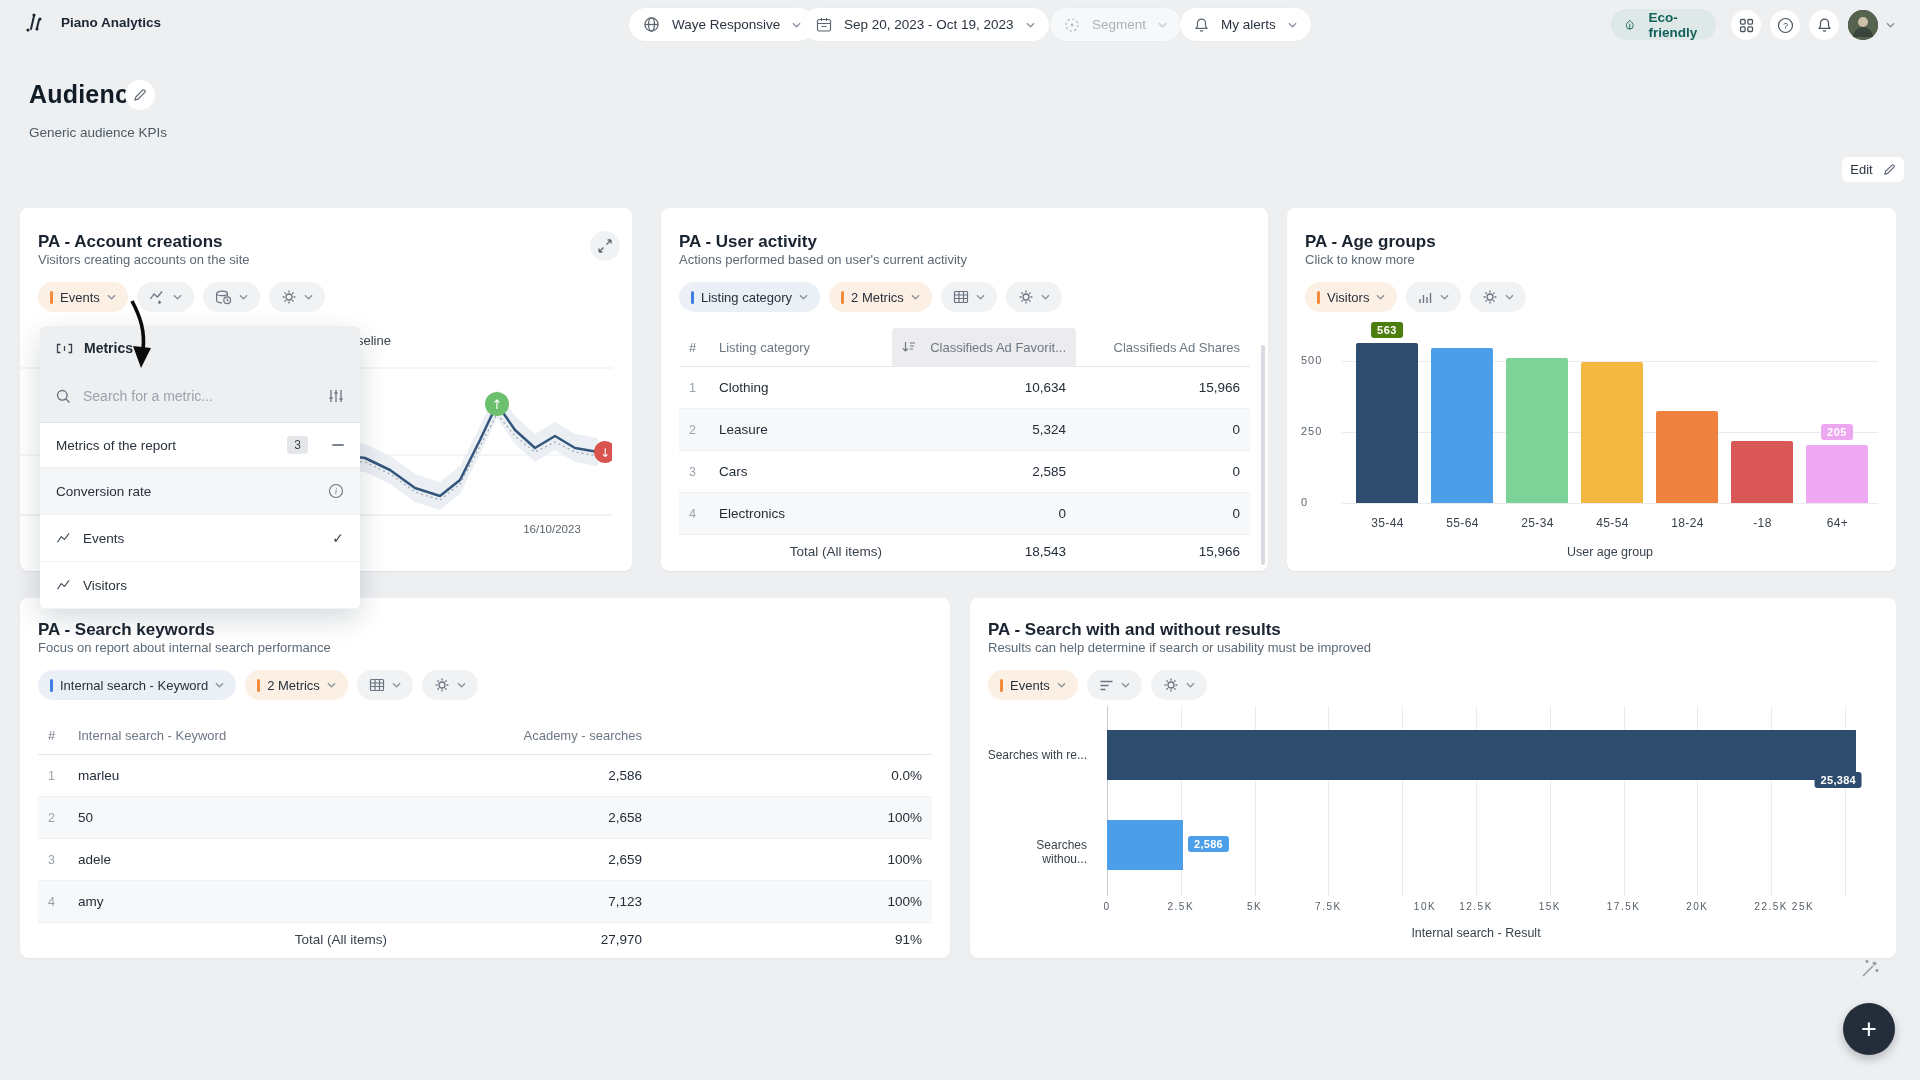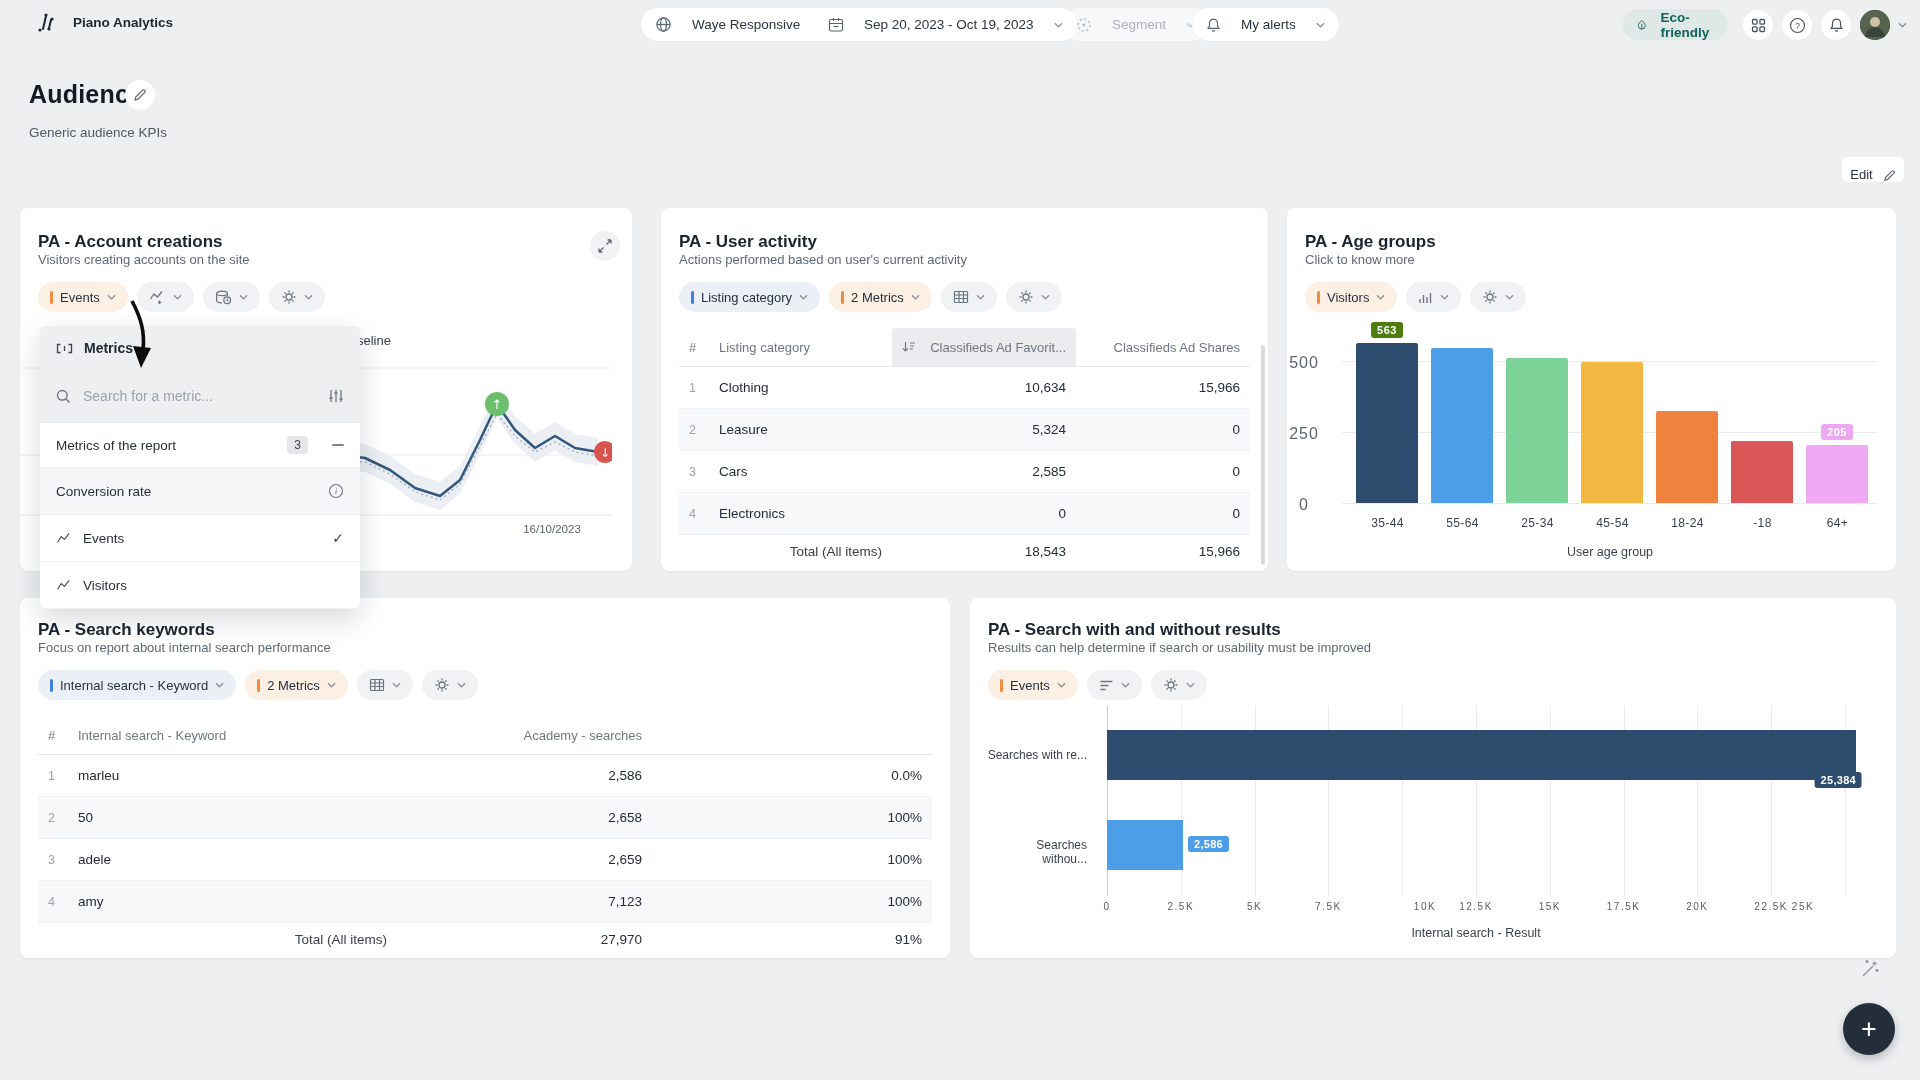--- a/index.html
+++ b/index.html
@@ -1,37 +1,37 @@
 <!DOCTYPE html>
 <html><head>
 <meta charset="utf-8">
 <style>
   html,body{margin:0;padding:0;background:#e9ecee;}
   #stage{position:relative;width:1920px;height:1080px;background:#edeff1;overflow:hidden;
          font-family:"Liberation Sans","DejaVu Sans",sans-serif;color:#222c36;}
   
-  .topbar{position:absolute;left:12px;top:0;width:1524px;height:49px;}
+  .topbar{position:absolute;left:0;top:0;width:1524px;height:49px;}
   .brand{position:absolute;left:25px;top:10px;display:flex;align-items:center;gap:14px;}
   .brand-name{font-size:13.5px;font-weight:600;color:#1d2733;}
   .tpill{position:absolute;top:8px;height:33px;background:#fff;border-radius:17px;display:flex;
-         align-items:center;gap:20px;padding:3px 14px;font-size:13.5px;color:#2a3340;box-sizing:border-box;
+         align-items:center;gap:12px;padding:3px 14px;font-size:13.5px;color:#2a3340;box-sizing:border-box;
          box-shadow:0 0 0 0.5px rgba(20,30,40,.03);cursor:pointer;}
   .tpill.muted{background:rgba(255,255,255,.55);color:#aab1b9;}
   .cbtn{position:absolute;top:10px;width:30px;height:30px;border-radius:50%;background:#fff;display:flex;
         align-items:center;justify-content:center;cursor:pointer;}
   .eco{position:absolute;top:9px;height:31px;border-radius:16px;background:#dde8e7;color:#14605a;
        display:flex;align-items:center;gap:14px;padding:0 14px;font-size:13.5px;font-weight:600;}
   .chev{width:9px;height:6px;flex:none;}
   
   .page-title{position:absolute;left:29px;top:80px;font-size:25px;font-weight:600;color:#121c26;letter-spacing:.2px;}
   .title-edit{position:absolute;left:125px;top:80px;width:30px;height:30px;border-radius:50%;background:#fff;
               display:flex;align-items:center;justify-content:center;cursor:pointer;}
   .page-sub{position:absolute;left:29px;top:125px;font-size:13.5px;color:#4e5a65;}
   .edit-btn{position:absolute;left:1842px;top:157px;width:62px;height:25px;background:#fff;border-radius:6px;
-            display:flex;align-items:flex-end;justify-content:center;gap:10px;font-size:13px;color:#2a3340;cursor:pointer;}
+            display:flex;align-items:center;justify-content:center;gap:10px;font-size:13px;color:#2a3340;cursor:pointer;}
   
   .card{position:absolute;background:#fff;border-radius:8px;box-shadow:0 1px 2px rgba(16,24,40,.05);box-sizing:border-box;padding:24px 18px 0 18px;}
   .c-title{font-size:17px;font-weight:600;color:#1a2430;}
   .c-sub{font-size:13px;color:#5d6974;}
   .pillrow{display:flex;gap:9px;margin-top:15px;}
   .pill{display:inline-flex;align-items:center;gap:7px;height:30px;padding:0 12px;border-radius:16px;
         background:#f0f2f4;font-size:13px;color:#28313c;cursor:pointer;}
   .pill.metric{background:#fcefe3;}
   .pill.dim{background:#ebf0f7;}
   .vbar{width:3px;height:13px;border-radius:2px;flex:none;}
@@ -62,21 +62,21 @@
   .dd-group{height:44px;display:flex;align-items:center;gap:10px;padding:0 16px;background:#fff;font-size:13.5px;color:#28313c;border-bottom:1px solid #eef0f2;}
   .dd-count{margin-left:auto;background:#e4e6e9;border-radius:4px;font-size:12px;color:#39434d;padding:2px 7px;}
   .dd-minus{width:12px;height:2px;background:#7b858f;border-radius:1px;margin-left:14px;}
   .dd-item{height:46px;display:flex;align-items:center;gap:11px;padding:0 16px;font-size:13.5px;color:#28313c;
            border-bottom:1px solid #f1f3f5;cursor:pointer;}
   .dd-item.shaded{background:#f4f6f8;}
   .dd-check{margin-left:auto;color:#39434d;font-size:14px;}
   
   .w3-plot{position:absolute;left:0;top:145px;width:609px;height:215px;}
   .grid-h{position:absolute;left:55px;width:536px;height:1px;background:#e9ebee;}
-  .ytick{position:absolute;left:0;width:34px;text-align:center;font-size:16px;color:#5b6570;letter-spacing:1px;}
+  .ytick{position:absolute;left:14px;width:34px;text-align:left;font-size:11px;color:#5b6570;letter-spacing:1px;}
   .agebar{position:absolute;width:62px;border-radius:2px 2px 0 0;cursor:pointer;}
   .agelabel{position:absolute;width:75px;text-align:center;top:163px;font-size:12px;color:#39434d;letter-spacing:.4px;}
   .agebadge{position:absolute;transform:translateX(-50%);color:#fff;font-size:11px;font-weight:700;border-radius:3px;
             padding:2px 6px;letter-spacing:.5px;}
   .axis-label{position:absolute;text-align:center;font-size:12.5px;color:#39434d;}
   
   .w5-plot{position:absolute;left:0;top:100px;width:926px;height:255px;}
   .grid-v{position:absolute;top:8px;height:190px;width:1px;background:#e9ebee;}
   .hbar{position:absolute;left:137px;height:50px;cursor:pointer;}
   .hbar-label{position:absolute;width:127px;left:0;text-align:right;font-size:12px;color:#39434d;padding-right:10px;box-sizing:border-box;}

